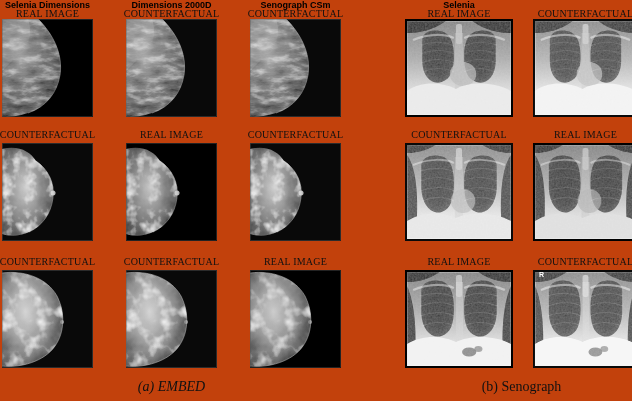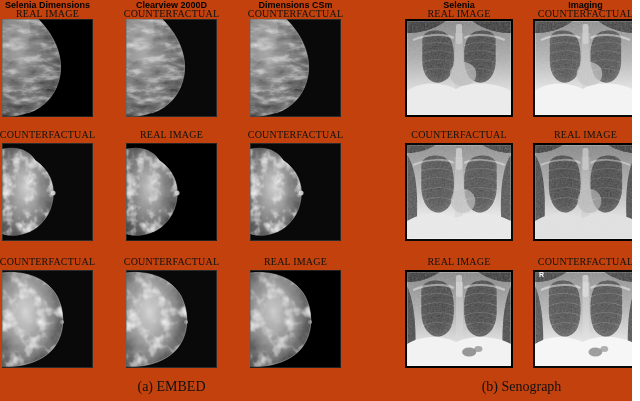--- a/index.html
+++ b/index.html
@@ -222,24 +222,24 @@
           <rect x="2.5" y="2.5" width="101" height="93" fill="none" stroke="#fafafa" stroke-width="0.8" opacity="0.35"></rect>
         </g>
       </symbol>
     </defs>
   </svg>
 
   <div class="hdr ec1 we">
       <span>Selenia Dimensions</span>
     </div>
   <div class="hdr ec2 we">
-      <span>Clearview 2000D</span>
+      <span>Dimensions 2000D</span>
     </div>
   <div class="hdr ec3 we">
-      <span>Dimensions CSm</span>
+      <span>Senograph CSm</span>
     </div>
 
   <div class="lbl t1 ec1 we">
       <span>REAL IMAGE</span>
     </div>
   <div class="lbl t1 ec2 we">
       <span>COUNTERFACTUAL</span>
     </div>
   <div class="lbl t1 ec3 we">
       <span>COUNTERFACTUAL</span>
@@ -289,23 +289,20 @@
   <svg class="tile ec2 rr3 alt" viewBox="0 0 91 98" preserveAspectRatio="none">
       <use href="#mammo3"></use>
     </svg>
   <svg class="tile ec3 rr3" viewBox="0 0 91 98" preserveAspectRatio="none">
       <use href="#mammo3"></use>
     </svg>
 
   <div class="hdr pc1">
       <span>Selenia</span>
     </div>
-  <div class="hdr pc2">
-      <span>Imaging</span>
-    </div>
 
   <div class="lbl t1 pc1">
       <span>REAL IMAGE</span>
     </div>
   <div class="lbl t1 pc2">
       <span>COUNTERFACTUAL</span>
     </div>
 
   <div class="lbl t2 pc1">
       <span>COUNTERFACTUAL</span>
@@ -335,20 +332,20 @@
     </svg>
   <svg class="xtile pc1 rr3" viewBox="0 0 106 98" preserveAspectRatio="none">
       <use href="#xray3"></use>
     </svg>
   <svg class="xtile pc2 rr3 alt" viewBox="0 0 106 98" preserveAspectRatio="none">
       <use href="#xray3"></use>
     </svg>
 
   <span class="rmark">R</span>
 
-  <div class="caption" style="left:2px;width:339px;">
+  <div class="caption" style="left:2px;width:339px;font-style:italic;">
       <span>(a) EMBED</span>
     </div>
   <div class="caption" style="left:405px;width:233px;">
       <span>(b) Senograph</span>
     </div>
 
 </div>
 
 </body></html>

